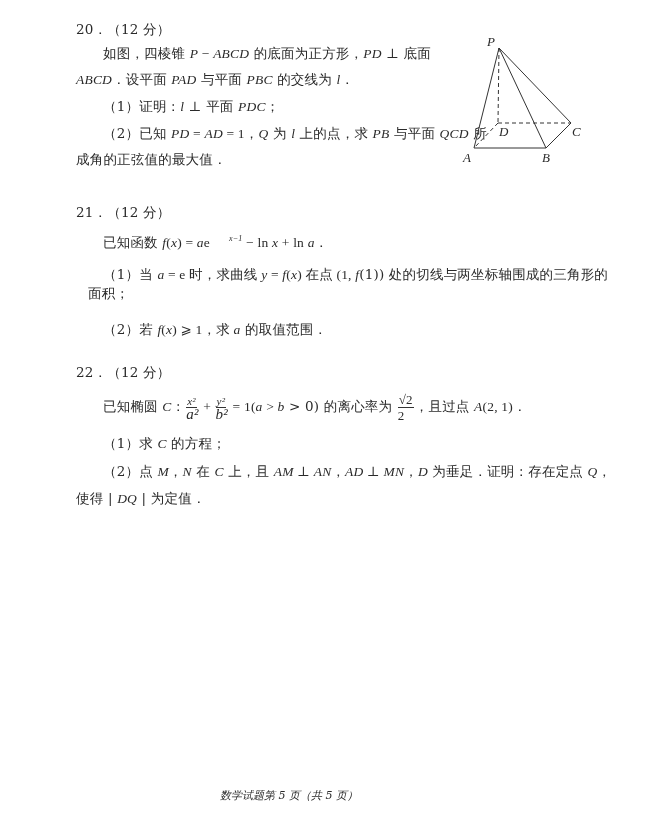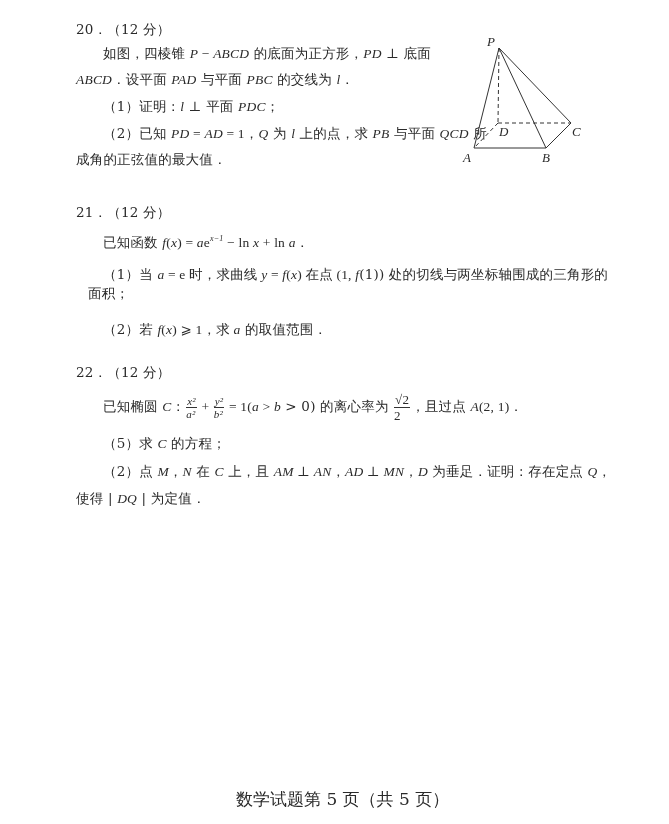--- a/index.html
+++ b/index.html
@@ -3,27 +3,27 @@
 <meta charset="utf-8">
 <style>
   html, body { margin:0; padding:0; }
   body {
     width:669px; height:824px; background:#ffffff; position:relative; overflow:hidden;
     font-family: "DejaVu Serif", "Liberation Serif", serif; color:#2a2a2a;
   }
   .line { position:absolute; font-size:13.5px; white-space:nowrap; line-height:18px; letter-spacing:0.2px; }
   .m { font-family: "Liberation Serif", "DejaVu Serif", serif; font-style:italic; }
   .r { font-family: "Liberation Serif", "DejaVu Serif", serif; }
-  sup { font-size:8px; vertical-align:6px; }
+  sup { font-size:8px; vertical-align:6px;margin-left:19px; }
   .frac { display:inline-flex; flex-direction:column; align-items:flex-start; vertical-align:middle; margin:0 1px; font-family:"Liberation Serif", serif; }
   .frac .num { font-size:11px; line-height:12px; padding:0 1px; border-bottom:1px solid #333; font-style:italic; }
-  .frac .den { font-size:11px; line-height:12px; font-style:italic; }
+  .frac .den { font-size:15px; line-height:12px; font-style:italic; }
   .frac .num.up, .frac .den.up { font-style:normal; }
   .figure { position:absolute; left:455px; top:30px; width:140px; height:140px; }
-  .footer { position:absolute; left:236px; top:788px; font-size:17px; }
+  .footer { position:absolute; left:220px; top:788px; font-size:11px;font-style:italic; }
 </style>
 </head>
 <body>
 
 <div class="line" style="left:76px; top:20px;"><span>20．（12 分）</span></div>
 
 <div class="line" style="left:103px; top:44px;"><span>如图，四棱锥 </span><span class="m">P</span><span class="r"> − </span><span class="m">ABCD</span><span> 的底面为正方形，</span><span class="m">PD</span><span> ⊥ 底面</span></div>
 
 <div class="line" style="left:76px; top:70px;"><span class="m">ABCD</span><span>．设平面 </span><span class="m">PAD</span><span> 与平面 </span><span class="m">PBC</span><span> 的交线为 </span><span class="m">l</span><span>．</span></div>
 
@@ -73,19 +73,19 @@
       <span class="num">x²</span>
       <span class="den">a²</span>
     </span><span class="r"> + </span><span class="frac">
       <span class="num">y²</span>
       <span class="den">b²</span>
     </span><span class="r"> = 1(</span><span class="m">a</span><span class="r"> &gt; </span><span class="m">b</span><span> &gt; 0) 的离心率为 </span><span class="frac">
       <span class="num up" style="font-size:13px;line-height:15px;">√2</span>
       <span class="den up" style="font-size:13px;line-height:15px;">2</span>
     </span><span>，且过点 </span><span class="m">A</span><span class="r">(2, 1)．</span></div>
 
-<div class="line" style="left:103px; top:434px;"><span>（5）求 </span><span class="m">C</span><span> 的方程；</span></div>
+<div class="line" style="left:103px; top:434px;"><span>（1）求 </span><span class="m">C</span><span> 的方程；</span></div>
 
 <div class="line" style="left:103px; top:462px;"><span>（2）点 </span><span class="m">M</span><span>，</span><span class="m">N</span><span> 在 </span><span class="m">C</span><span> 上，且 </span><span class="m">AM</span><span class="r"> ⊥ </span><span class="m">AN</span><span>，</span><span class="m">AD</span><span class="r"> ⊥ </span><span class="m">MN</span><span>，</span><span class="m">D</span><span> 为垂足．证明：存在定点 </span><span class="m">Q</span><span>，</span></div>
 
 <div class="line" style="left:76px; top:489px;"><span>使得 | </span><span class="m">DQ</span><span> | 为定值．</span></div>
 
 <div class="footer">数学试题第 5 页（共 5 页）</div>
 
 </body></html>

